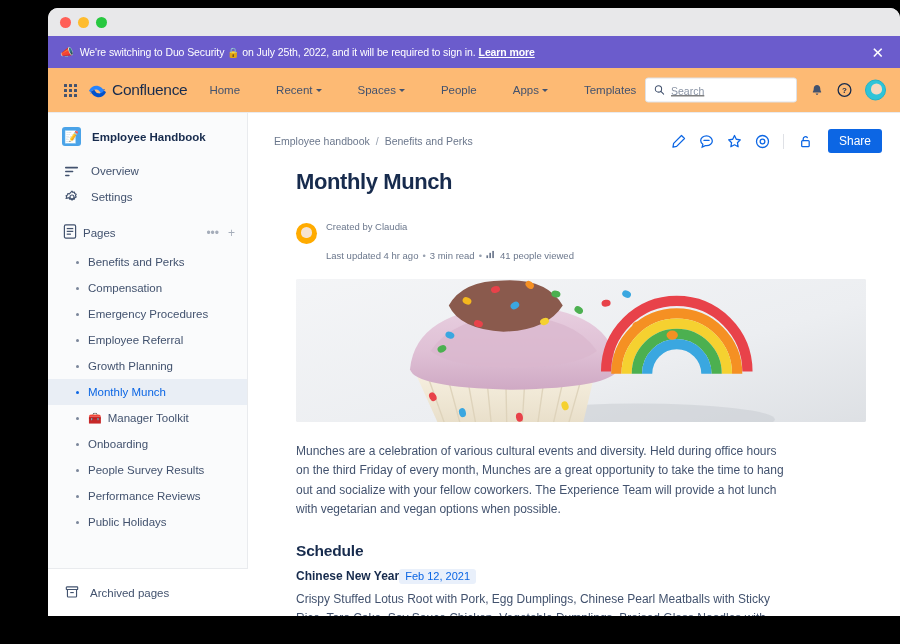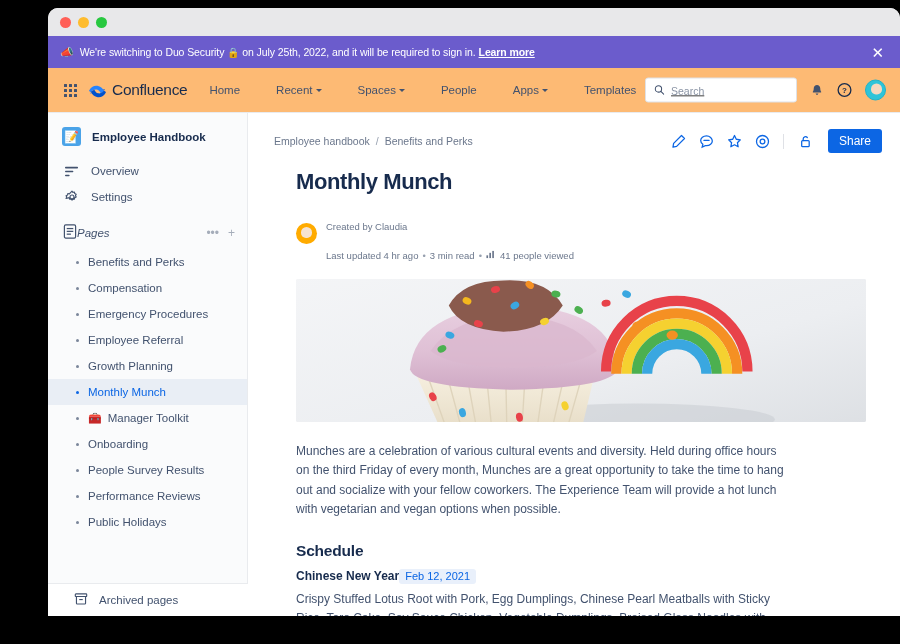--- a/index.html
+++ b/index.html
@@ -172,45 +172,45 @@
     cursor: pointer; font-size: 11.5px; color: #42526e;
     min-height: 26px;
   }
   .nav-row .ic { width: 17px; display: flex; align-items: center; justify-content: center; flex-shrink: 0; }
   .pages-row {
     display: flex; align-items: center;
     padding: 6px 12px 6px 15px;
     font-size: 11.5px; color: #42526e;
     margin-top: 8px;
   }
-  .pages-row .label { margin-left: 0; flex: 1; font-style: italic; }
+  .pages-row .label { margin-left: 6px; flex: 1; }
   .pages-actions { display: flex; align-items: center; gap: 9px; color: #a5adba; }
   .dots-btn, .plus-btn { cursor: pointer; font-size: 12px; line-height: 1; }
   .page-list { margin-top: 2px; }
   .page-item {
     display: flex; align-items: center; gap: 9px;
     padding: 6px 10px 6px 28px;
     font-size: 11.5px; color: #42526e;
     cursor: pointer; min-height: 26px;
   }
   .page-item .bullet {
     width: 3px; height: 3px; border-radius: 50%;
     background: #7a869a; flex-shrink: 0;
   }
   .page-item.active { background: #e9eef5; }
   .page-item.active .lbl { color: #0c66e4; }
   .page-item.active .bullet { background: #0c66e4; }
   .page-emoji { font-size: 11px; margin-right: -3px; }
   .archived-bar {
     position: absolute; left: 0; bottom: 0;
-    width: 200px; height: 33px;
+    width: 200px; height: 48px;
     background: #ffffff;
     border-top: 1px solid #e9ebee;
     display: flex; align-items: center; gap: 11px;
-    padding-left: 26px;
+    padding-left: 17px;
     font-size: 11.5px; color: #42526e;
     cursor: pointer;
   }
 
   
   .main {
     flex: 1; background: #fff;
     position: relative; overflow: hidden;
   }
   .page-toolbar {

